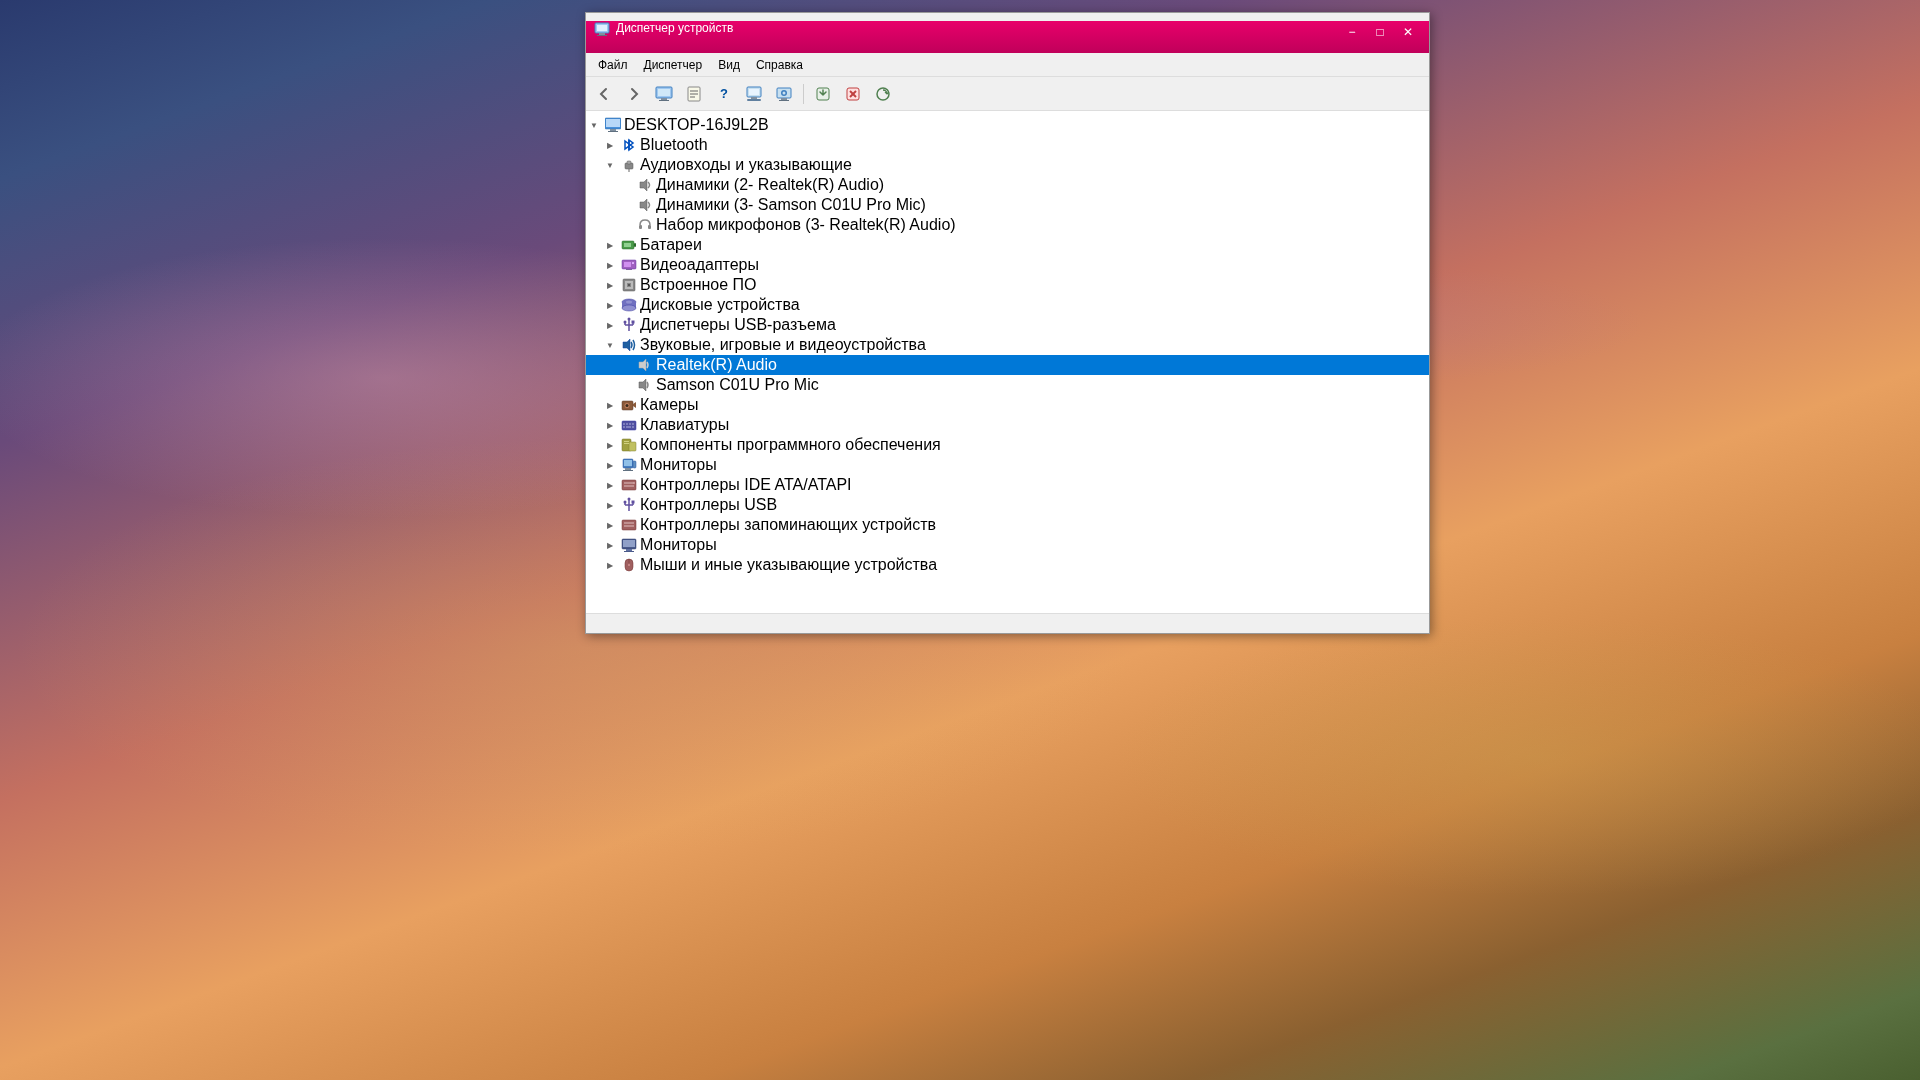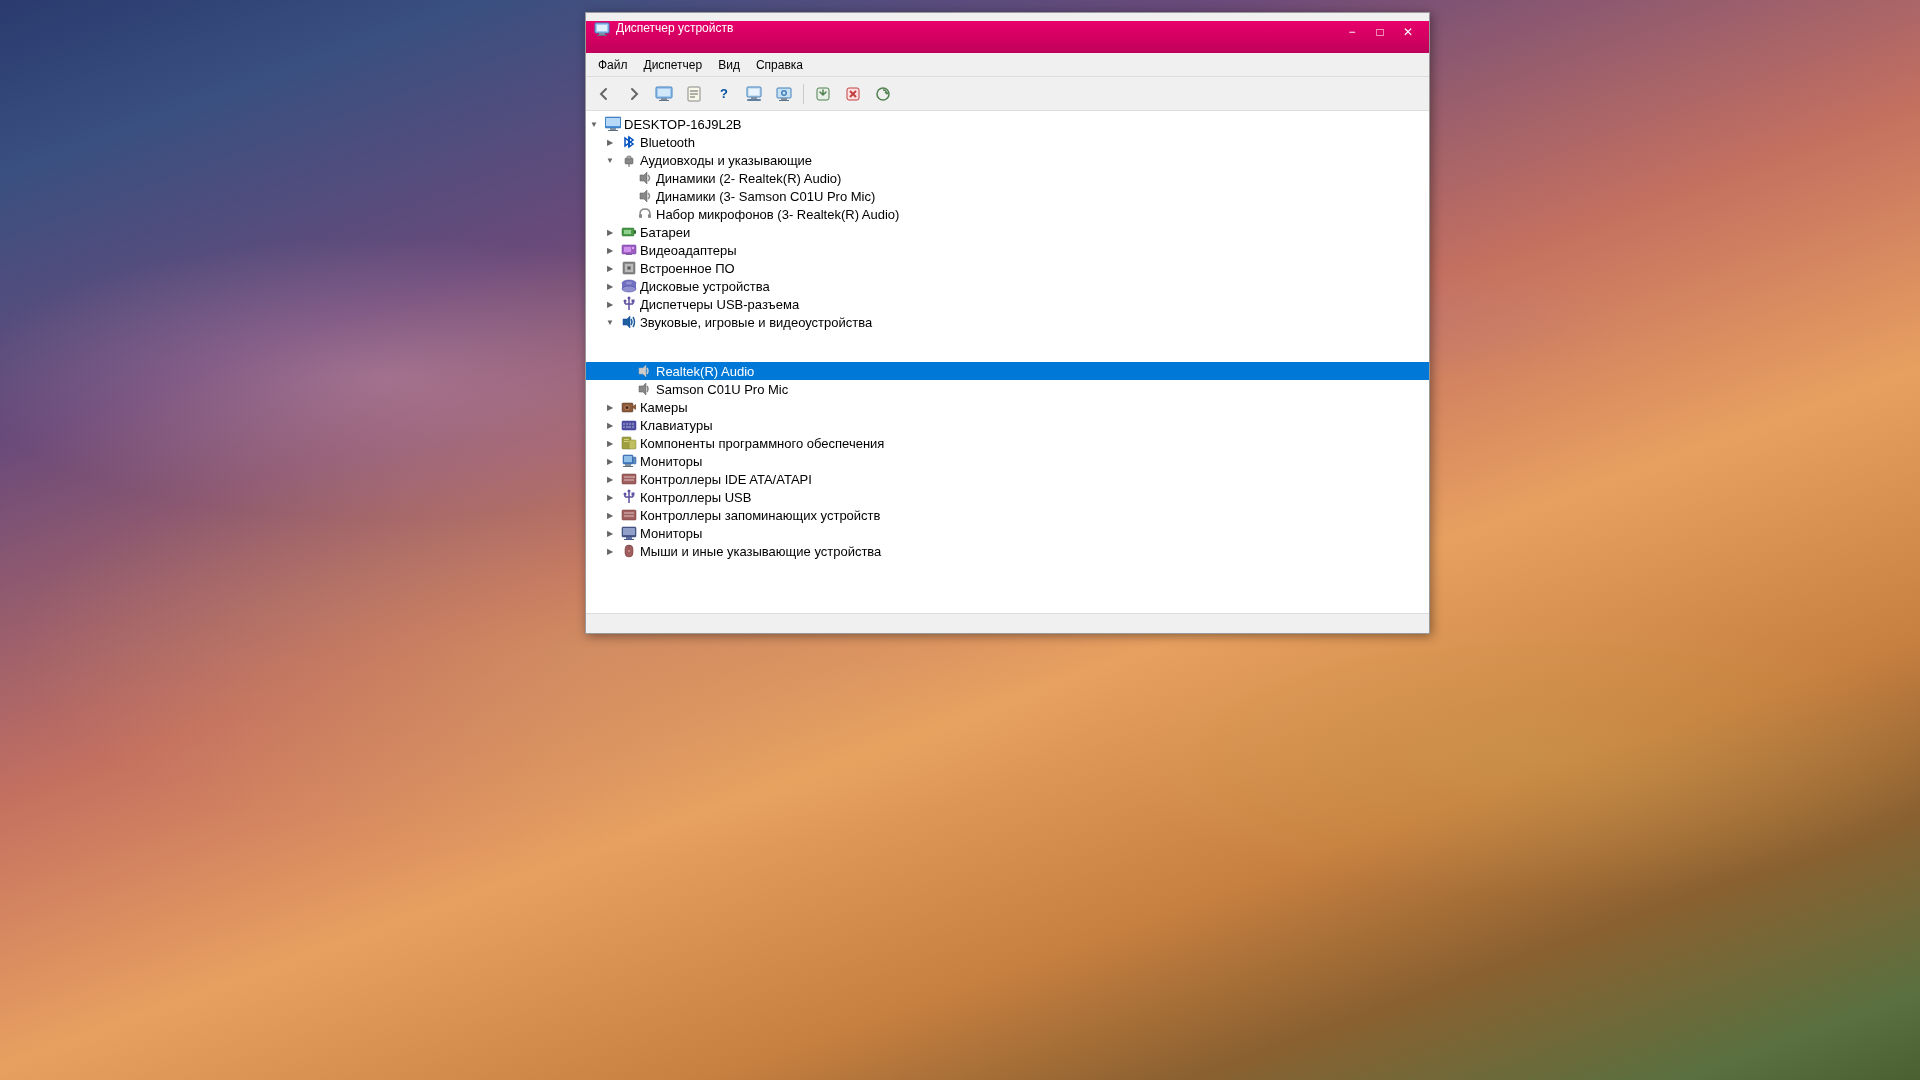--- a/index.html
+++ b/index.html
@@ -153,21 +153,21 @@
     #tree-panel::-webkit-scrollbar-track { background: #f0f0f0; }
     #tree-panel::-webkit-scrollbar-thumb { background: #c0c0c0; border: 2px solid #f0f0f0; }
 
     .tree-item {
       display: flex;
       align-items: center;
       padding: 1px 0;
       white-space: nowrap;
       cursor: pointer;
     }
-    .tree-item.selected { background: #0078d7; color: white; margin-top: 31px; }
+    .tree-item.selected { background: #0078d7; color: white; }
 
     .tree-indent {
       display: inline-block;
       width: 16px;
       flex-shrink: 0;
     }
     .expand-icon {
       display: inline-flex;
       align-items: center;
       justify-content: center;
@@ -181,21 +181,21 @@
       width: 16px;
       height: 16px;
       flex-shrink: 0;
       margin: 0 3px;
       display: inline-flex;
       align-items: center;
       justify-content: center;
       font-size: 12px;
     }
     .item-label {
-      font-size: 13px;
+      font-size: 16px;
       text-align: right;
     }
 
     
     #statusbar {
       height: 20px;
       background: #f0f0f0;
       border-top: 1px solid #ddd;
     }
 

